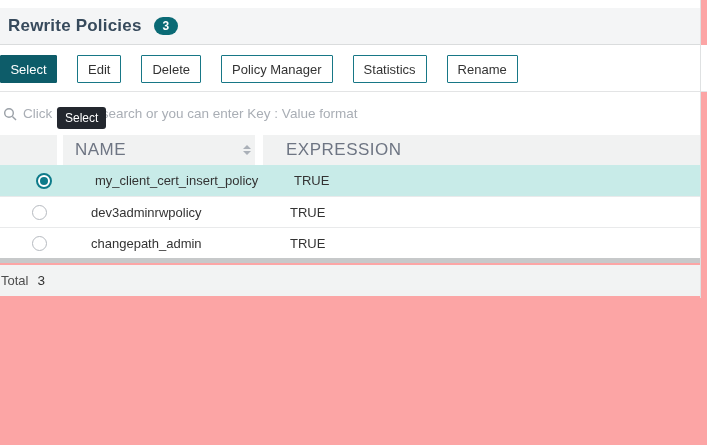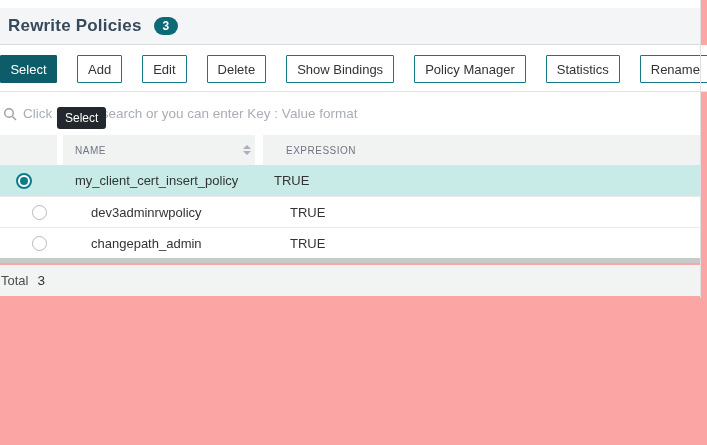--- a/index.html
+++ b/index.html
@@ -29,32 +29,32 @@
 
   .search-band{width:700px;height:43px;background:#fff;display:flex;align-items:center;padding-left:3px;}
   .search-icon{display:inline-flex;margin-right:6px;}
   .search-placeholder{font-size:13.5px;color:var(--placeholder);}
 
   .tooltip{position:absolute;left:57px;top:107px;background:var(--tooltip-bg);color:#fff;
     font-size:12px;padding:4px 8px;border-radius:3px;z-index:20;}
 
   .table{width:700px;}
   .thead{display:flex;height:30px;background:#fff;}
-  .th{background:var(--head-bg);display:flex;align-items:center;font-size:10px;
+  .th{background:var(--head-bg);display:flex;align-items:center;font-size:17px;
     color:var(--head-text);letter-spacing:.5px;}
   .th-radio{width:57px;margin-right:6px;}
   .th-name{width:192px;margin-right:8px;padding:0 4px 0 12px;justify-content:space-between;}
   .th-expr{flex:1;padding-left:23px;}
   .sort{display:inline-flex;flex-direction:column;gap:2px;align-items:center;cursor:pointer;}
   .sort i{display:block;width:0;height:0;border-left:4px solid transparent;border-right:4px solid transparent;}
   .sort .up{border-bottom:4px solid #aab0b8;}
   .sort .down{border-top:4px solid #aab0b8;}
 
   .tr{display:flex;height:31px;align-items:center;background:#fff;font-size:13px;}
-  .tr.selected{background:var(--sel-row);}
+  .tr.selected{background:var(--sel-row);padding-left:20px;}
   .tr + .tr{border-top:1px solid var(--row-div);padding-left:16px;}
   .td-radio{width:63px;padding-left:16px;display:flex;align-items:center;}
   .td-name{width:199px;padding-left:12px;}
   .td-expr{flex:1;padding-left:12px;}
 
   .radio{width:15px;height:15px;border-radius:50%;border:1px solid #b6bac0;background:#fff;
     display:inline-flex;align-items:center;justify-content:center;cursor:pointer;}
   .radio.checked{border:2px solid var(--radio);width:16px;height:16px;}
   .radio.checked::after{content:"";width:8px;height:8px;border-radius:50%;background:var(--radio);}
 
@@ -72,24 +72,22 @@
 
   <div class="top-spacer"></div>
 
   <div class="title-band">
     <h1>Rewrite Policies</h1>
     <span class="badge">3</span>
   </div>
 
   <div class="toolbar">
     <button class="btn primary">Select</button>
-    <button class="btn">Add</button>
     <button class="btn">Edit</button>
     <button class="btn">Delete</button>
-    <button class="btn">Show Bindings</button>
     <button class="btn">Policy Manager</button>
     <button class="btn">Statistics</button>
     <button class="btn">Rename</button>
   </div>
 
   <div class="search-band">
     <span class="search-icon">
       <svg width="14" height="14" viewBox="0 0 14 14">
         <circle cx="6" cy="6" r="4.3" fill="none" stroke="#9aa0a7" stroke-width="1.4"></circle>
         <line x1="9.4" y1="9.4" x2="13" y2="13" stroke="#9aa0a7" stroke-width="1.4"></line>

